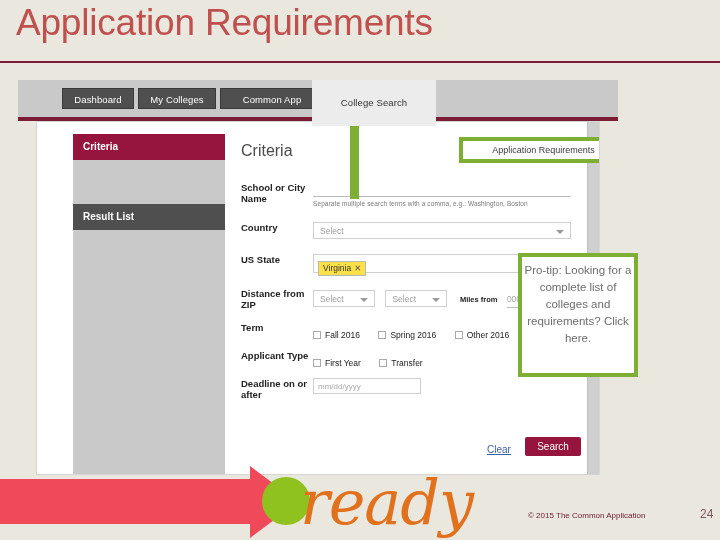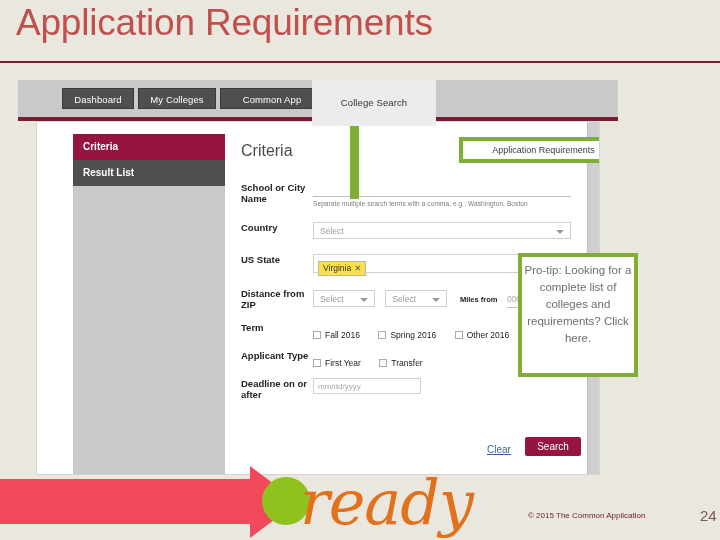--- a/index.html
+++ b/index.html
@@ -131,21 +131,21 @@
   .side-item {
     height: 26px;
     line-height: 26px;
     padding-left: 10px;
     font-size: 10px;
     font-weight: bold;
     color: #ffffff;
     box-sizing: border-box;
   }
   .side-item.active { background: #96153f; }
-  .side-item.plain  { background: #4f4f4f; }
+  .side-item.plain  { background: #4f4f4f; margin-top: 44px; }
 
   
   #main-panel {
     position: absolute;
     left: 188px;
     top: 12px;
     width: 352px;
     height: 340px;
   }
   #criteria-heading {
@@ -388,21 +388,21 @@
     position: absolute;
     left: 528px;
     top: 511px;
     font-size: 8px;
     color: #6b2230;
   }
   #page-number {
     position: absolute;
     left: 700px;
     top: 507px;
-    font-size: 15px;
+    font-size: 12px;
     color: #7a5560;
   }
 </style>
 </head>
 <body>
 
 <div id="slide-title">Application Requirements</div>
 <div id="title-rule"></div>
 
 <div id="screenshot">

